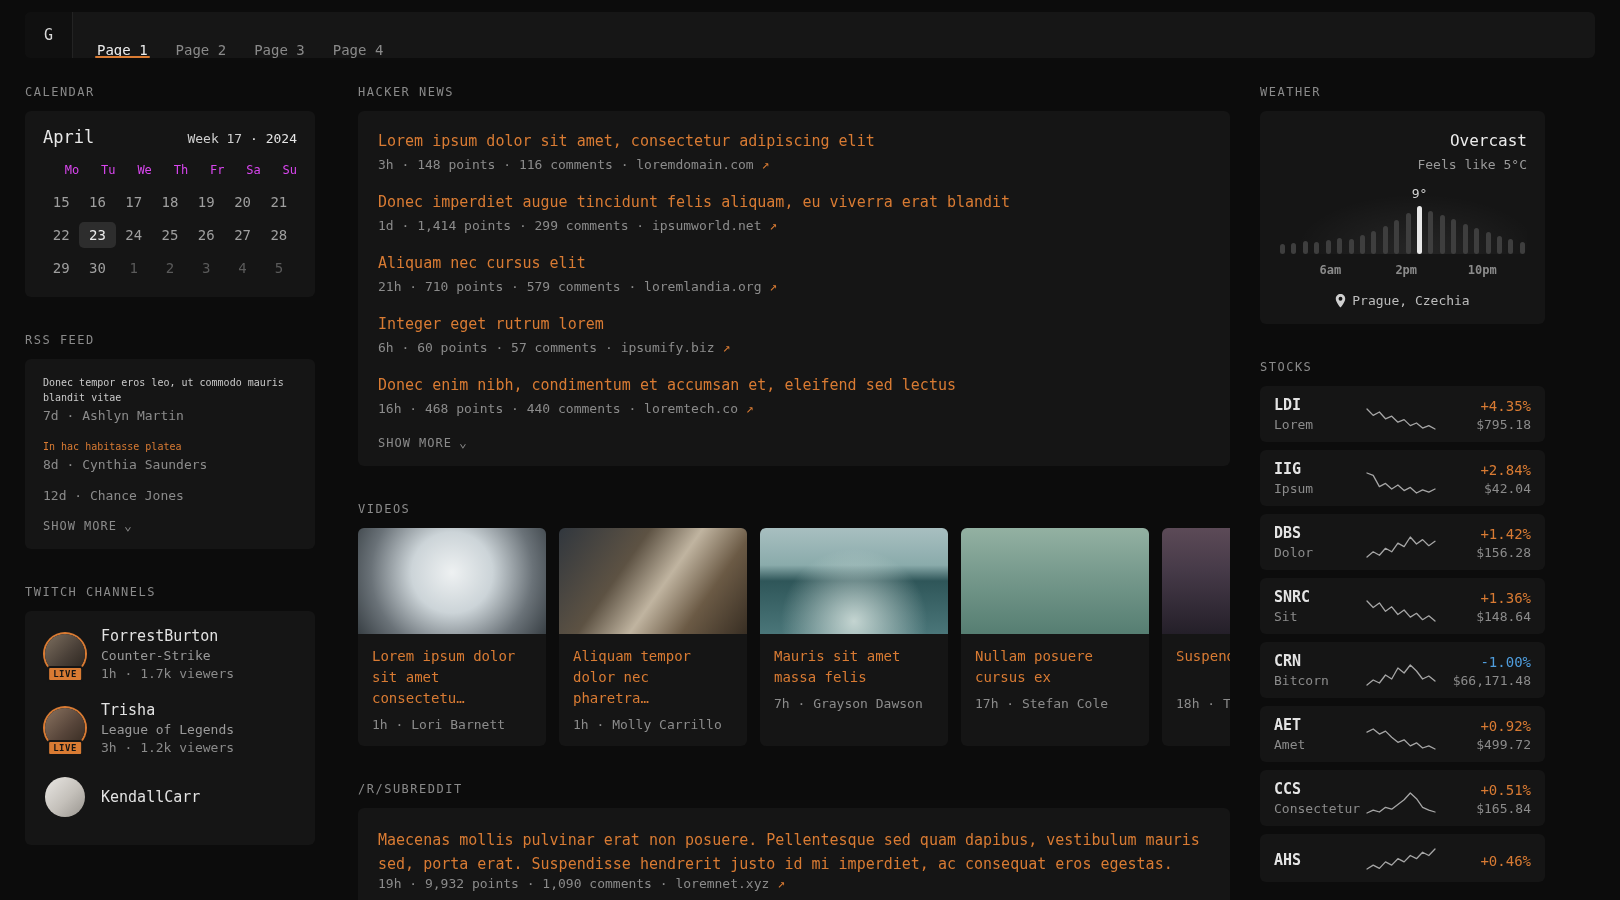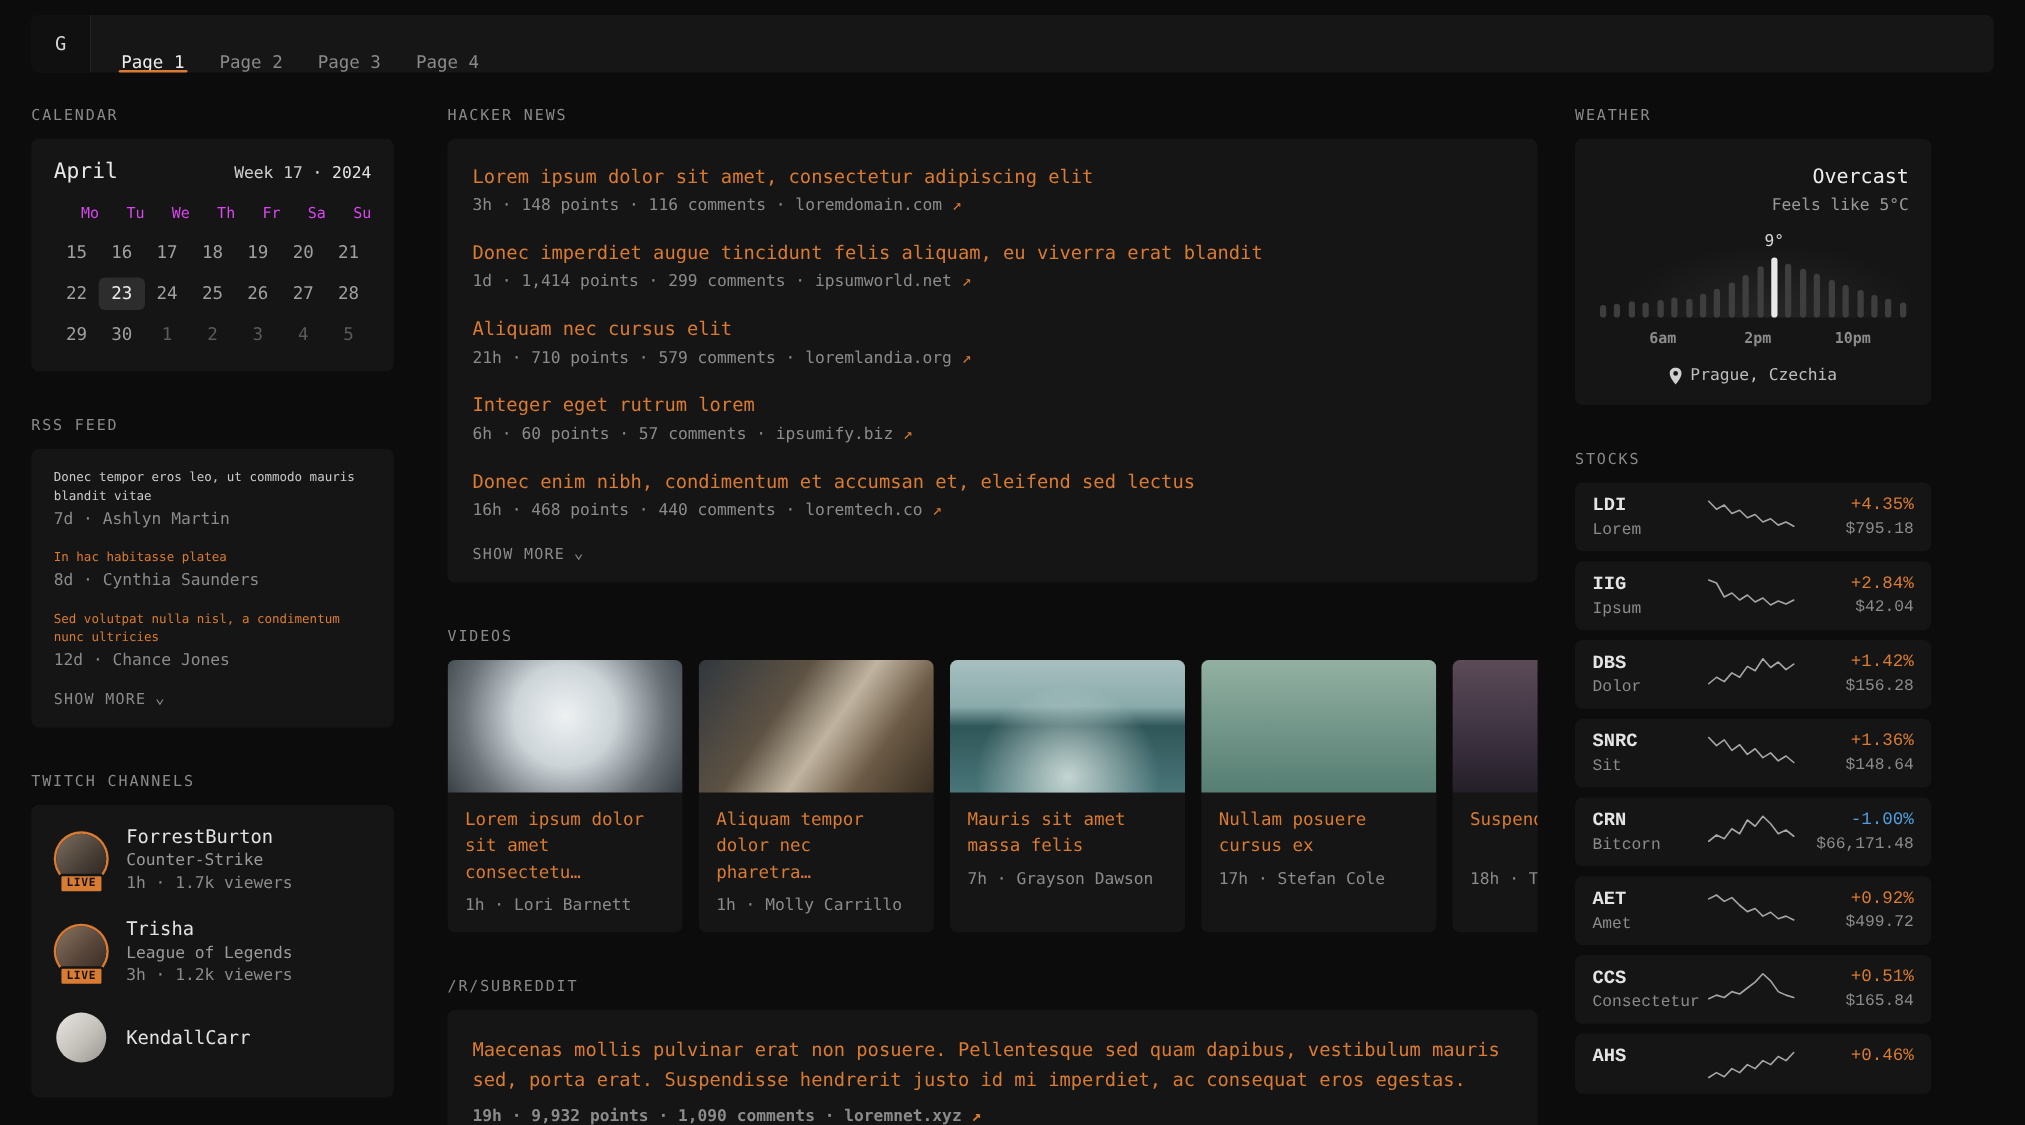--- a/index.html
+++ b/index.html
@@ -73,38 +73,38 @@
   .th2{background:radial-gradient(ellipse at 50% 88%,rgba(228,238,233,.8) 0%,rgba(228,238,233,0) 55%),linear-gradient(180deg,#a8bfc0 0%,#8aabab 35%,#2f5659 50%,#4a7679 100%);}
   .th3{background:linear-gradient(180deg,#93b1a2 0%,#76998c 45%,#567e72 100%);}
   .th4{background:linear-gradient(180deg,#5c4a57 0%,#463a48 40%,#241f29 100%);}
   .vid-body{padding:12px 14px 14px;}
   .vid-title{font-size:14px;color:var(--accent);line-height:1.5;min-height:42px;}
   .vid-meta{font-size:13px;color:var(--meta);margin-top:8px;}
 
   
   .sr-card{padding:20px;}
   .sr-title{font-size:15px;color:var(--accent);line-height:1.6;cursor:pointer;}
-  .sr-meta{font-size:13px;color:var(--meta);margin-top:10px;font-weight:bold;}
+  .sr-meta{font-size:13px;color:var(--meta);}
 
   
   .weather-card{padding:20px 18px 16px;text-align:right;}
   .w-cond{font-size:16px;color:#ececec;}
   .w-feels{font-size:13px;color:#9a9a9a;margin-top:7px;}
   .w-chart{position:relative;margin-top:14px;padding-top:18px;}
   .w-chart::before{content:"";position:absolute;inset:0;background:radial-gradient(ellipse at 56% 95%,rgba(255,255,255,.07),transparent 62%);border-radius:6px;}
   .w-bars{display:flex;align-items:flex-end;justify-content:space-between;height:50px;padding:0 2px;position:relative;}
   .wbar{width:5px;border-radius:3px;background:#3e3e3e;}
   .wbar.hl{background:#e9e9e9;}
   .w-temp{position:absolute;top:0;transform:translateX(-50%);font-size:13px;color:#d5d5d5;}
   .w-times{position:relative;height:15px;margin-top:9px;}
   .w-times span{position:absolute;transform:translateX(-50%);font-size:12px;color:var(--meta);top:0;font-weight:bold;}
   .w-loc{display:flex;align-items:center;justify-content:center;gap:6px;margin-top:15px;font-size:13px;color:#bdbdbd;}
 
   
-  .stock-row{display:flex;align-items:flex-start;background:var(--card);border-radius:6px;padding:10px 14px;margin-bottom:8px;cursor:pointer;font-family:Liberation Mono, monospace;}
+  .stock-row{display:flex;align-items:flex-end;background:var(--card);border-radius:6px;padding:10px 14px;margin-bottom:8px;cursor:pointer;}
   .stock-left{width:88px;flex:none;}
   .stock-ticker{font-size:15px;font-weight:bold;color:#e4e4e4;}
   .stock-name{font-size:13px;color:var(--meta);margin-top:3px;}
   .stock-spark{flex:1;display:flex;justify-content:center;align-items:center;}
   .stock-right{width:92px;flex:none;text-align:right;}
   .stock-change{font-size:14px;color:var(--accent);}
   .stock-price{font-size:13px;color:var(--meta);margin-top:3px;}
 </style>
 </head>
 <body>
@@ -182,21 +182,20 @@
       <div class="card">
         <div class="rss-item">
           <div class="rss-title" style="color: rgb(201, 201, 201);">Donec tempor eros leo, ut commodo mauris blandit vitae</div>
           <div class="rss-meta">7d · Ashlyn Martin</div>
         </div>
         <div class="rss-item">
           <div class="rss-title" style="color: rgb(217, 123, 51);">In hac habitasse platea</div>
           <div class="rss-meta">8d · Cynthia Saunders</div>
         </div>
         <div class="rss-item">
-          <div class="rss-title" style="color: rgb(217, 123, 51);">Sed volutpat nulla nisl, a condimentum nunc ultricies</div>
           <div class="rss-meta">12d · Chance Jones</div>
         </div>
         <div class="show-more">
           <span>SHOW MORE</span>
           <span class="chev">⌄</span>
         </div>
       </div>
     </div>
 
     <div class="widget">

